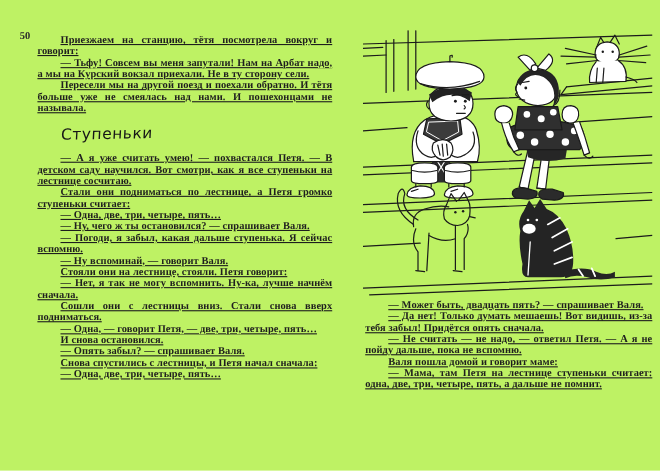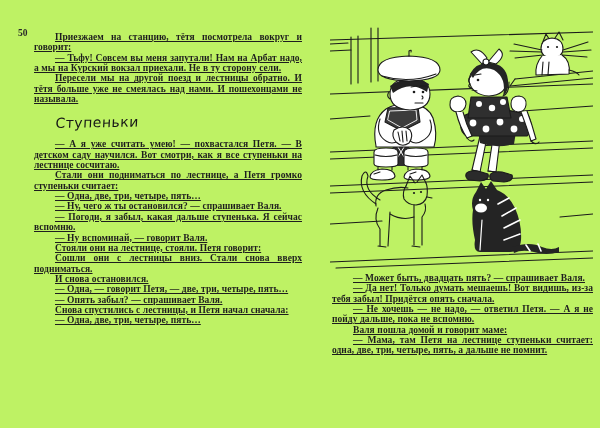--- a/index.html
+++ b/index.html
@@ -29,34 +29,35 @@
 </head>
 <body>
 
 <div class="page">
 
   <div class="page-number">50</div>
 
   <div class="col-left">
     <p class="para">Приезжаем на станцию, тётя посмотрела вокруг и говорит:</p>
     <p class="para">— Тьфу! Совсем вы меня запутали! Нам на Арбат надо, а мы на Курский вокзал приехали. Не в ту сторону сели.</p>
-    <p class="para">Пересели мы на другой поезд и лестницы обратно. И тётя больше уже не смеялась над нами. И пошехонцами не называла.</p>
+    <p class="para">Пересели мы на другой поезд и поехали обратно. И тётя больше уже не смеялась над нами. И пошехонцами не называла.</p>
 
     <h2 class="story-title">Ступеньки</h2>
 
     <p class="para">— А я уже считать умею! — похвастался Петя. — В детском саду научился. Вот смотри, как я все ступеньки на лестнице сосчитаю.</p>
     <p class="para">Стали они подниматься по лестнице, а Петя громко ступеньки считает:</p>
     <p class="para">— Одна, две, три, четыре, пять…</p>
     <p class="para">— Ну, чего ж ты остановился? — спрашивает Валя.</p>
     <p class="para">— Погоди, я забыл, какая дальше ступенька. Я сейчас вспомню.</p>
     <p class="para">— Ну вспоминай, — говорит Валя.</p>
     <p class="para">Стояли они на лестнице, стояли. Петя говорит:</p>
+    <p class="para">— Нет, я так не могу вспомнить. Ну-ка, лучше начнём сначала.</p>
     <p class="para">Сошли они с лестницы вниз. Стали снова вверх подниматься.</p>
+    <p class="para">— Одна, — говорит Петя, — две, три, четыре, пять…</p>
     <p class="para">И снова остановился.</p>
-    <p class="para">— Одна, — говорит Петя, — две, три, четыре, пять…</p>
     <p class="para">— Опять забыл? — спрашивает Валя.</p>
     <p class="para">Снова спустились с лестницы, и Петя начал сначала:</p>
     <p class="para">— Одна, две, три, четыре, пять…</p>
   </div>
 
   <div class="illustration">
     <svg viewBox="0 0 263 245" xmlns="http://www.w3.org/2000/svg">
       <g stroke="#1b1b1b" stroke-width="1.1" fill="none" stroke-linecap="round" stroke-linejoin="round">
 
         <g>
@@ -203,18 +204,18 @@
           <circle cx="150" cy="176" r="1.2" fill="#fff" stroke="none"></circle>
           <circle cx="158" cy="176" r="1.2" fill="#fff" stroke="none"></circle>
         </g>
       </g>
     </svg>
   </div>
 
   <div class="col-right">
     <p class="para">— Может быть, двадцать пять? — спрашивает Валя.</p>
     <p class="para">— Да нет! Только думать мешаешь! Вот видишь, из-за тебя забыл! Придётся опять сначала.</p>
-    <p class="para">— Не хочешь — не надо, — ответил Петя. — А я не пойду дальше, пока не вспомню.</p>
+    <p class="para">— Не считать — не надо, — ответил Петя. — А я не пойду дальше, пока не вспомню.</p>
     <p class="para">Валя пошла домой и говорит маме:</p>
     <p class="para">— Мама, там Петя на лестнице ступеньки считает: одна, две, три, четыре, пять, а дальше не помнит.</p>
   </div>
 
 </div>
 
 </body></html>

